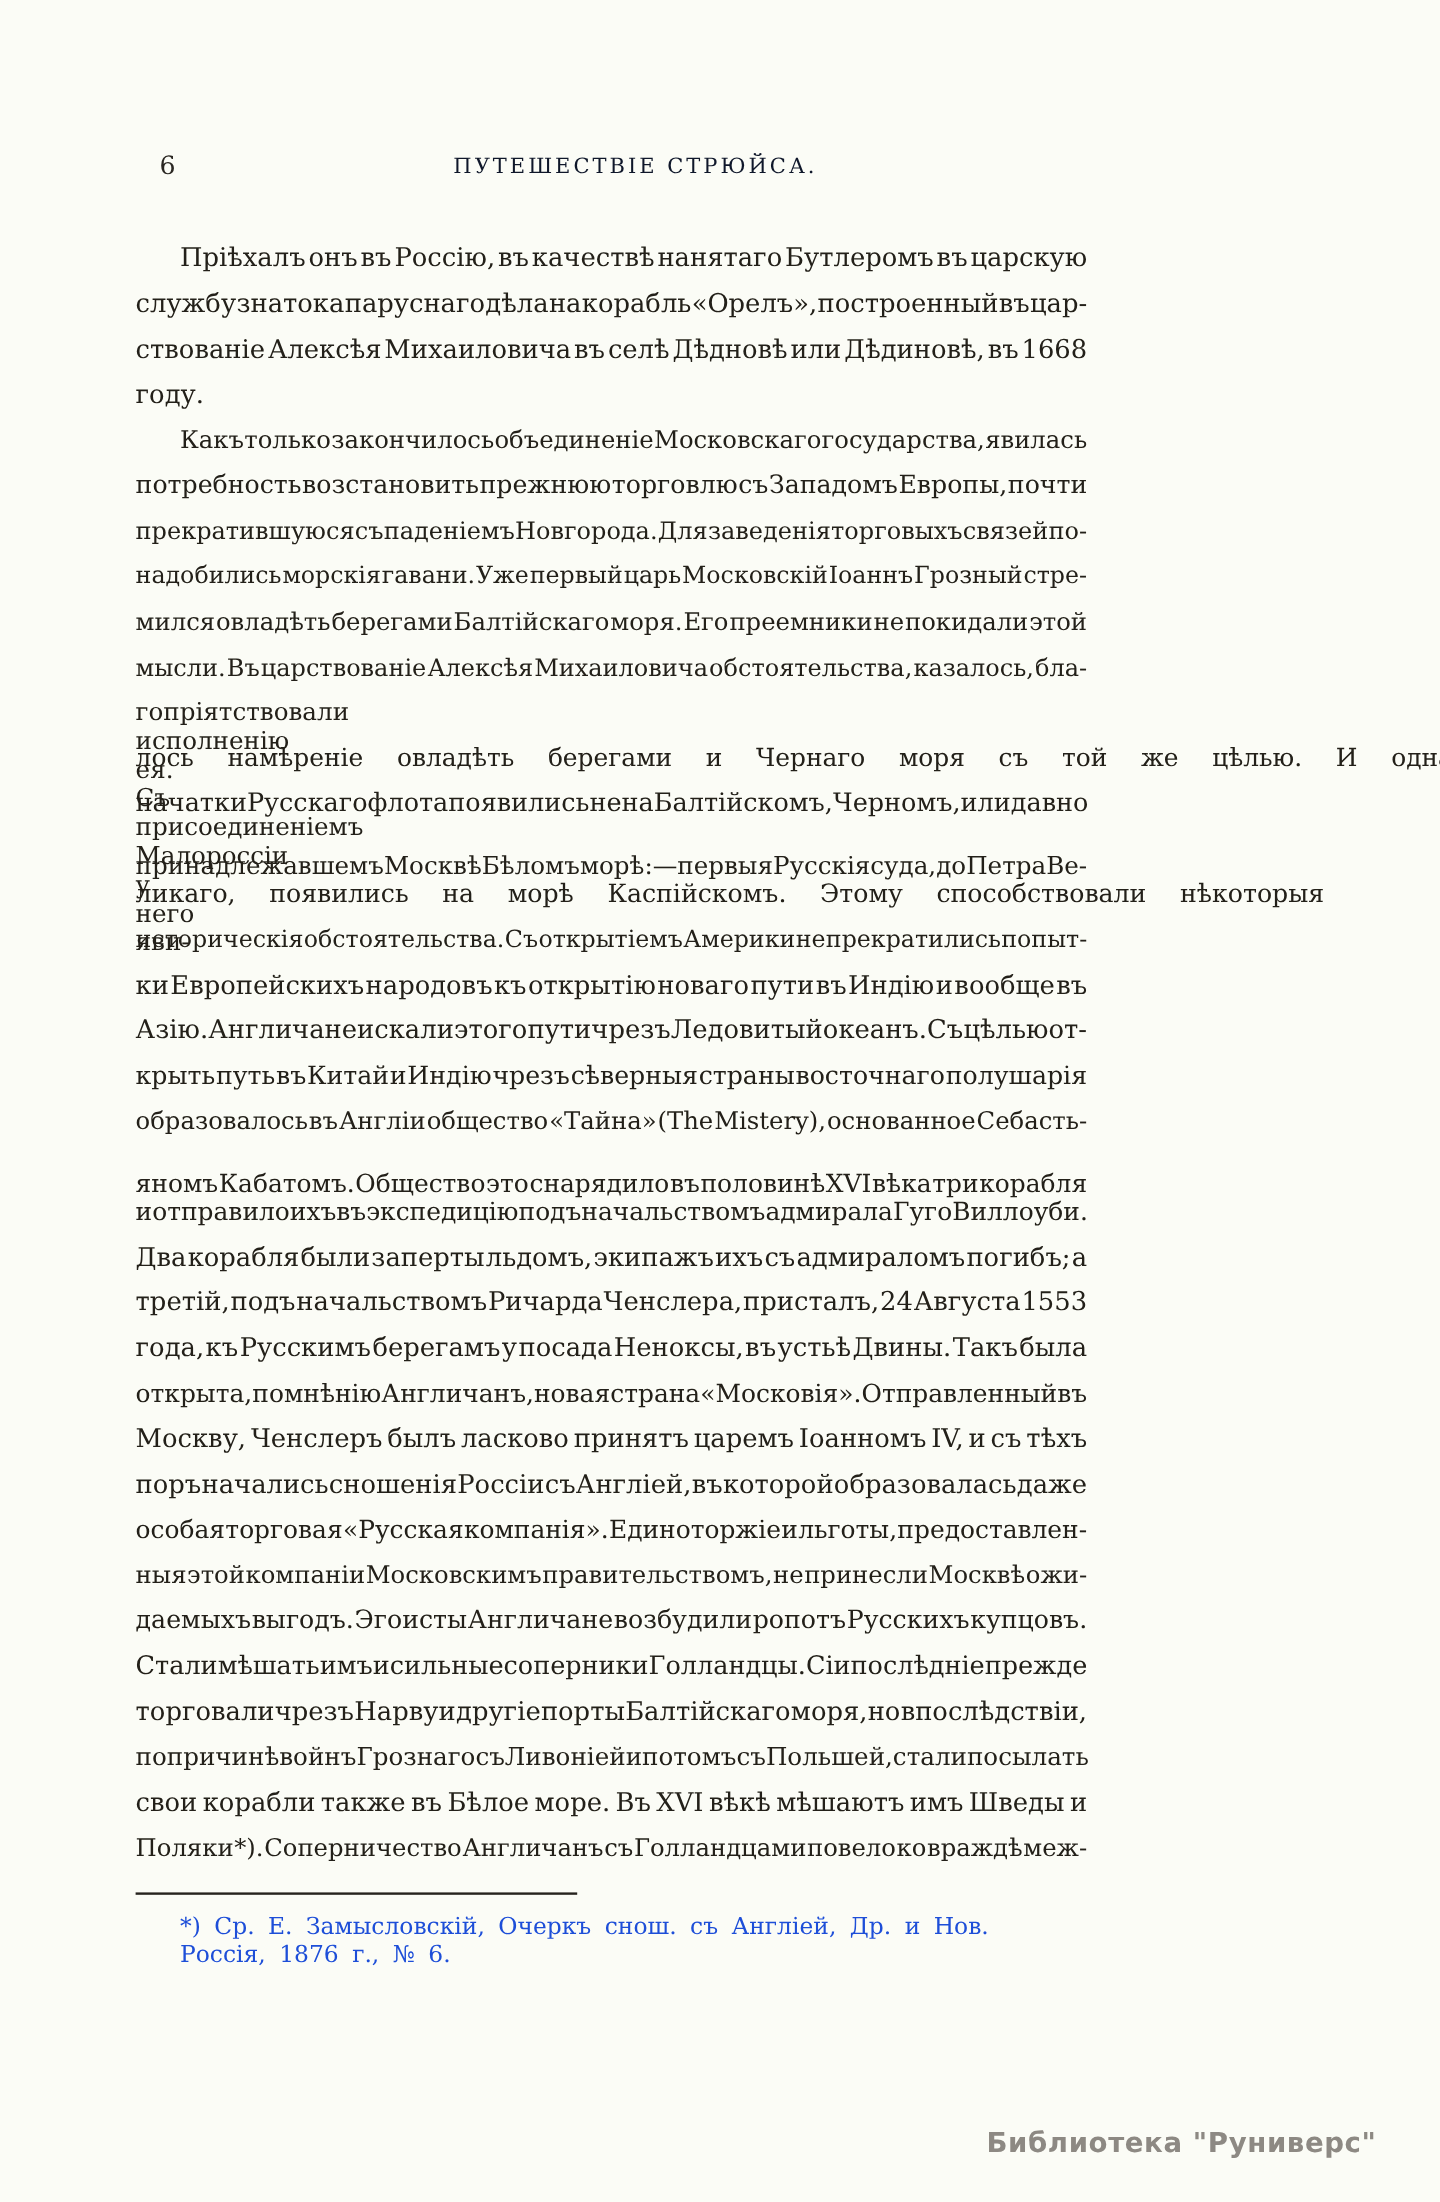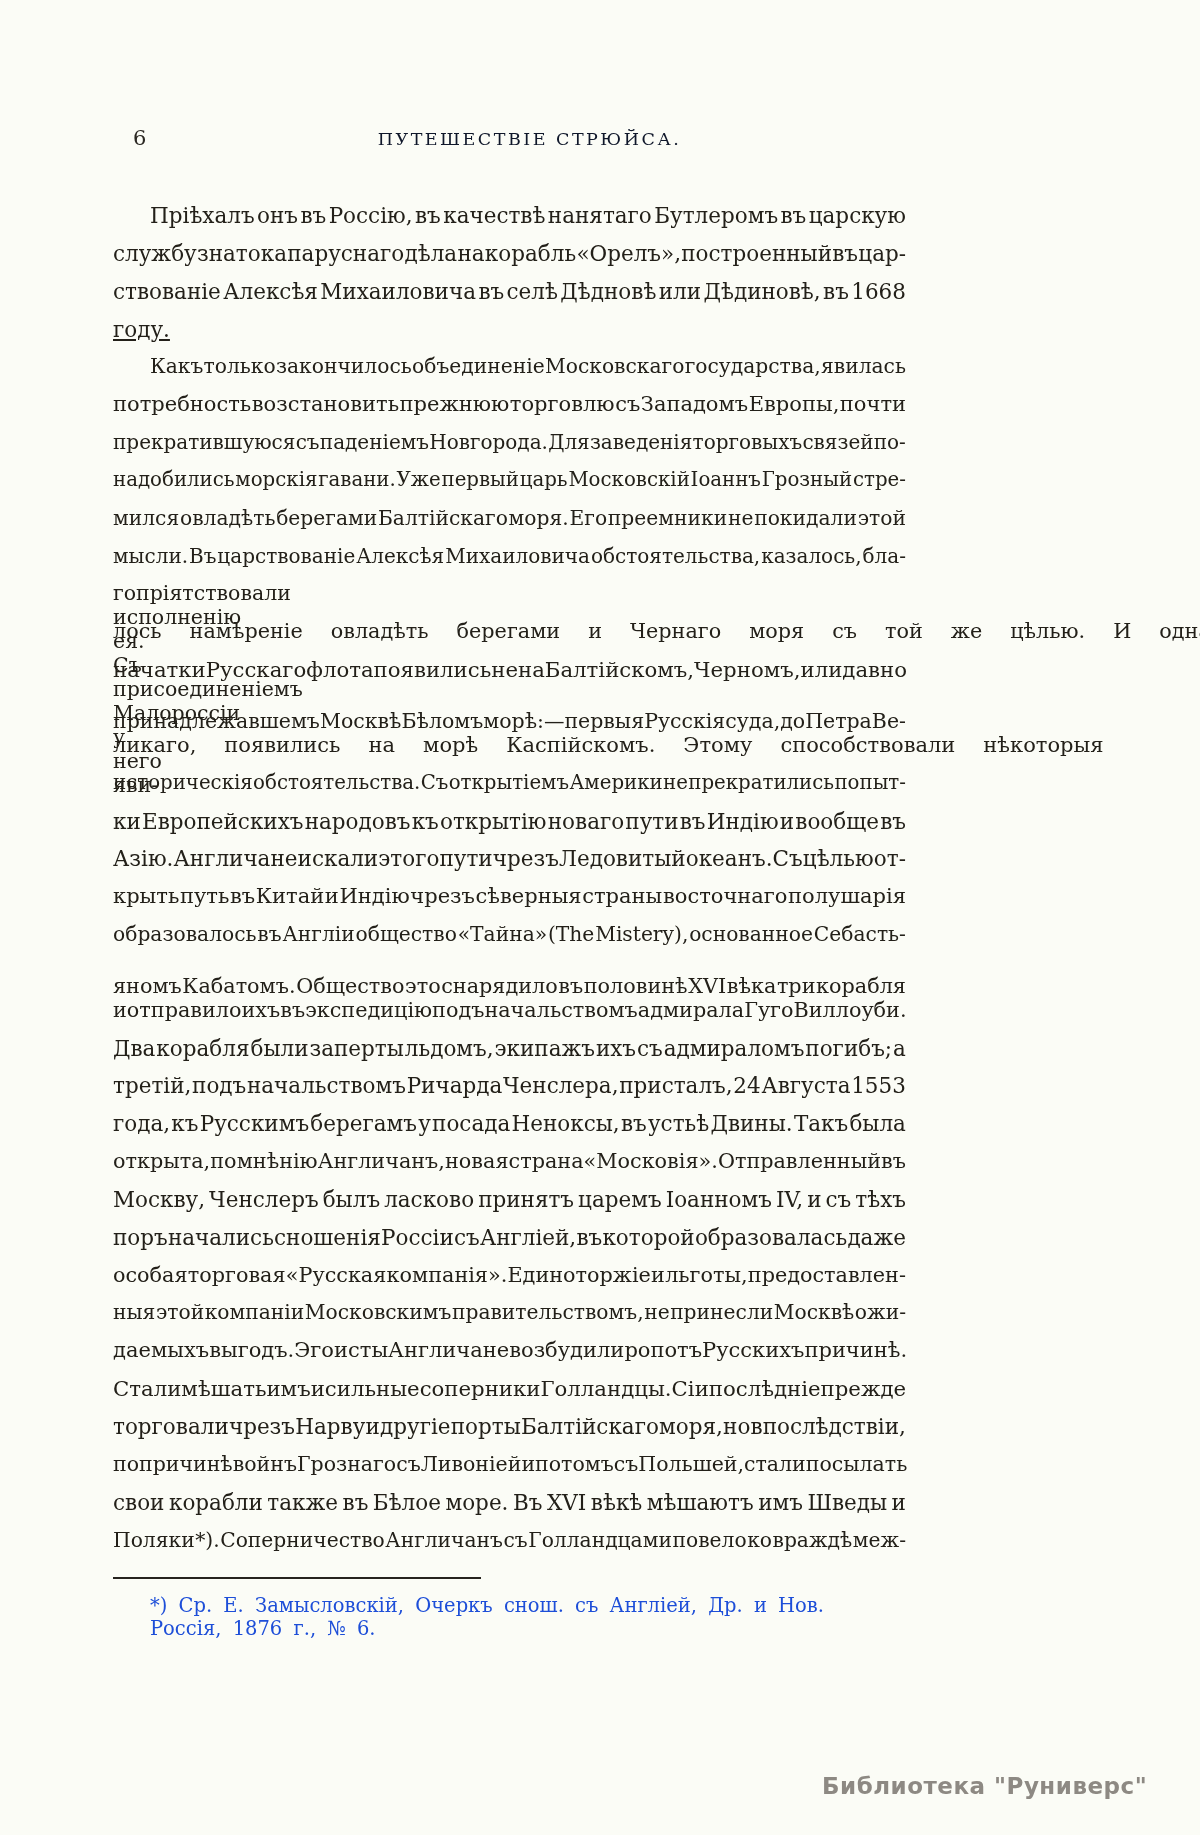--- a/index.html
+++ b/index.html
@@ -39,21 +39,20 @@
   .tline {
     display: flex;
     justify-content: space-between;
     align-items: baseline;
     height: 37.85px;
     white-space: nowrap;
   }
   .tline.plain {
     display: block;
     white-space: normal;
-    text-decoration: underline;
   }
   .footnote-rule {
     position: absolute;
     left: 113px;
     top: 1577px;
     width: 368px;
     height: 0;
     border-top: 2px solid #26231e;
   }
   .footnote {
@@ -427,21 +426,21 @@
         <span>ожи-</span>
       </div>
       <div class="tline" style="font-size: 21px;">
         <span>даемыхъ</span>
         <span>выгодъ.</span>
         <span>Эгоисты</span>
         <span>Англичане</span>
         <span>возбудили</span>
         <span>ропотъ</span>
         <span>Русскихъ</span>
-        <span>причинѣ.</span>
+        <span>купцовъ.</span>
       </div>
       <div class="tline" style="font-size: 21.25px;">
         <span>Стали</span>
         <span>мѣшать</span>
         <span>имъ</span>
         <span>и</span>
         <span>сильные</span>
         <span>соперники</span>
         <span>Голландцы.</span>
         <span>Сіи</span>

